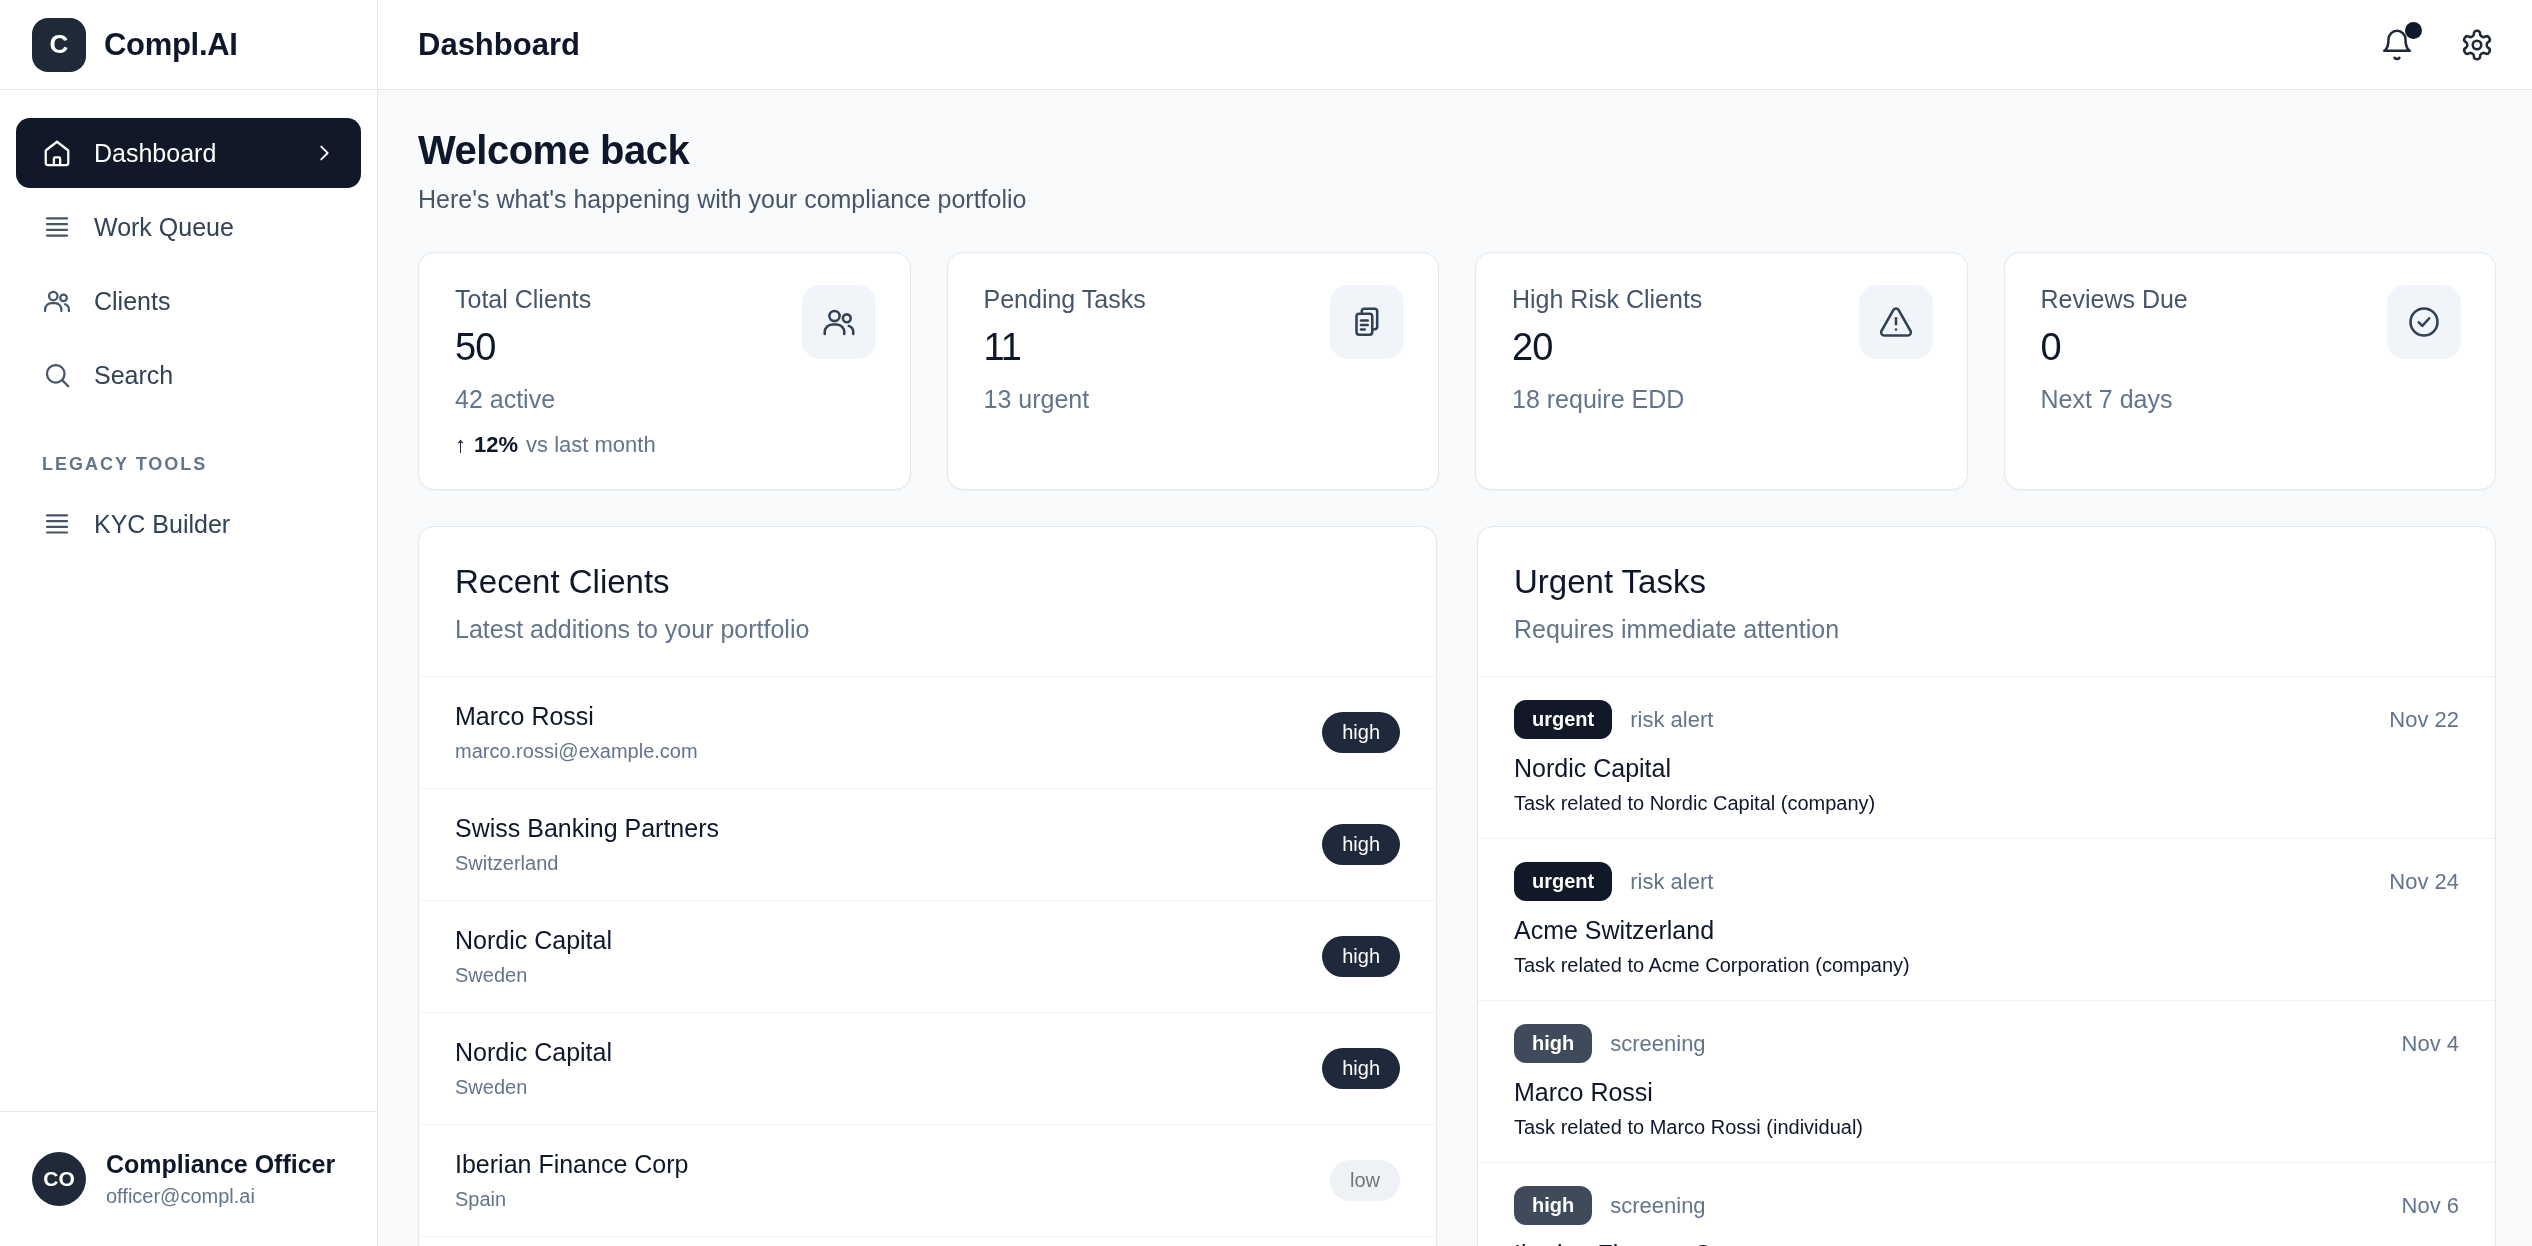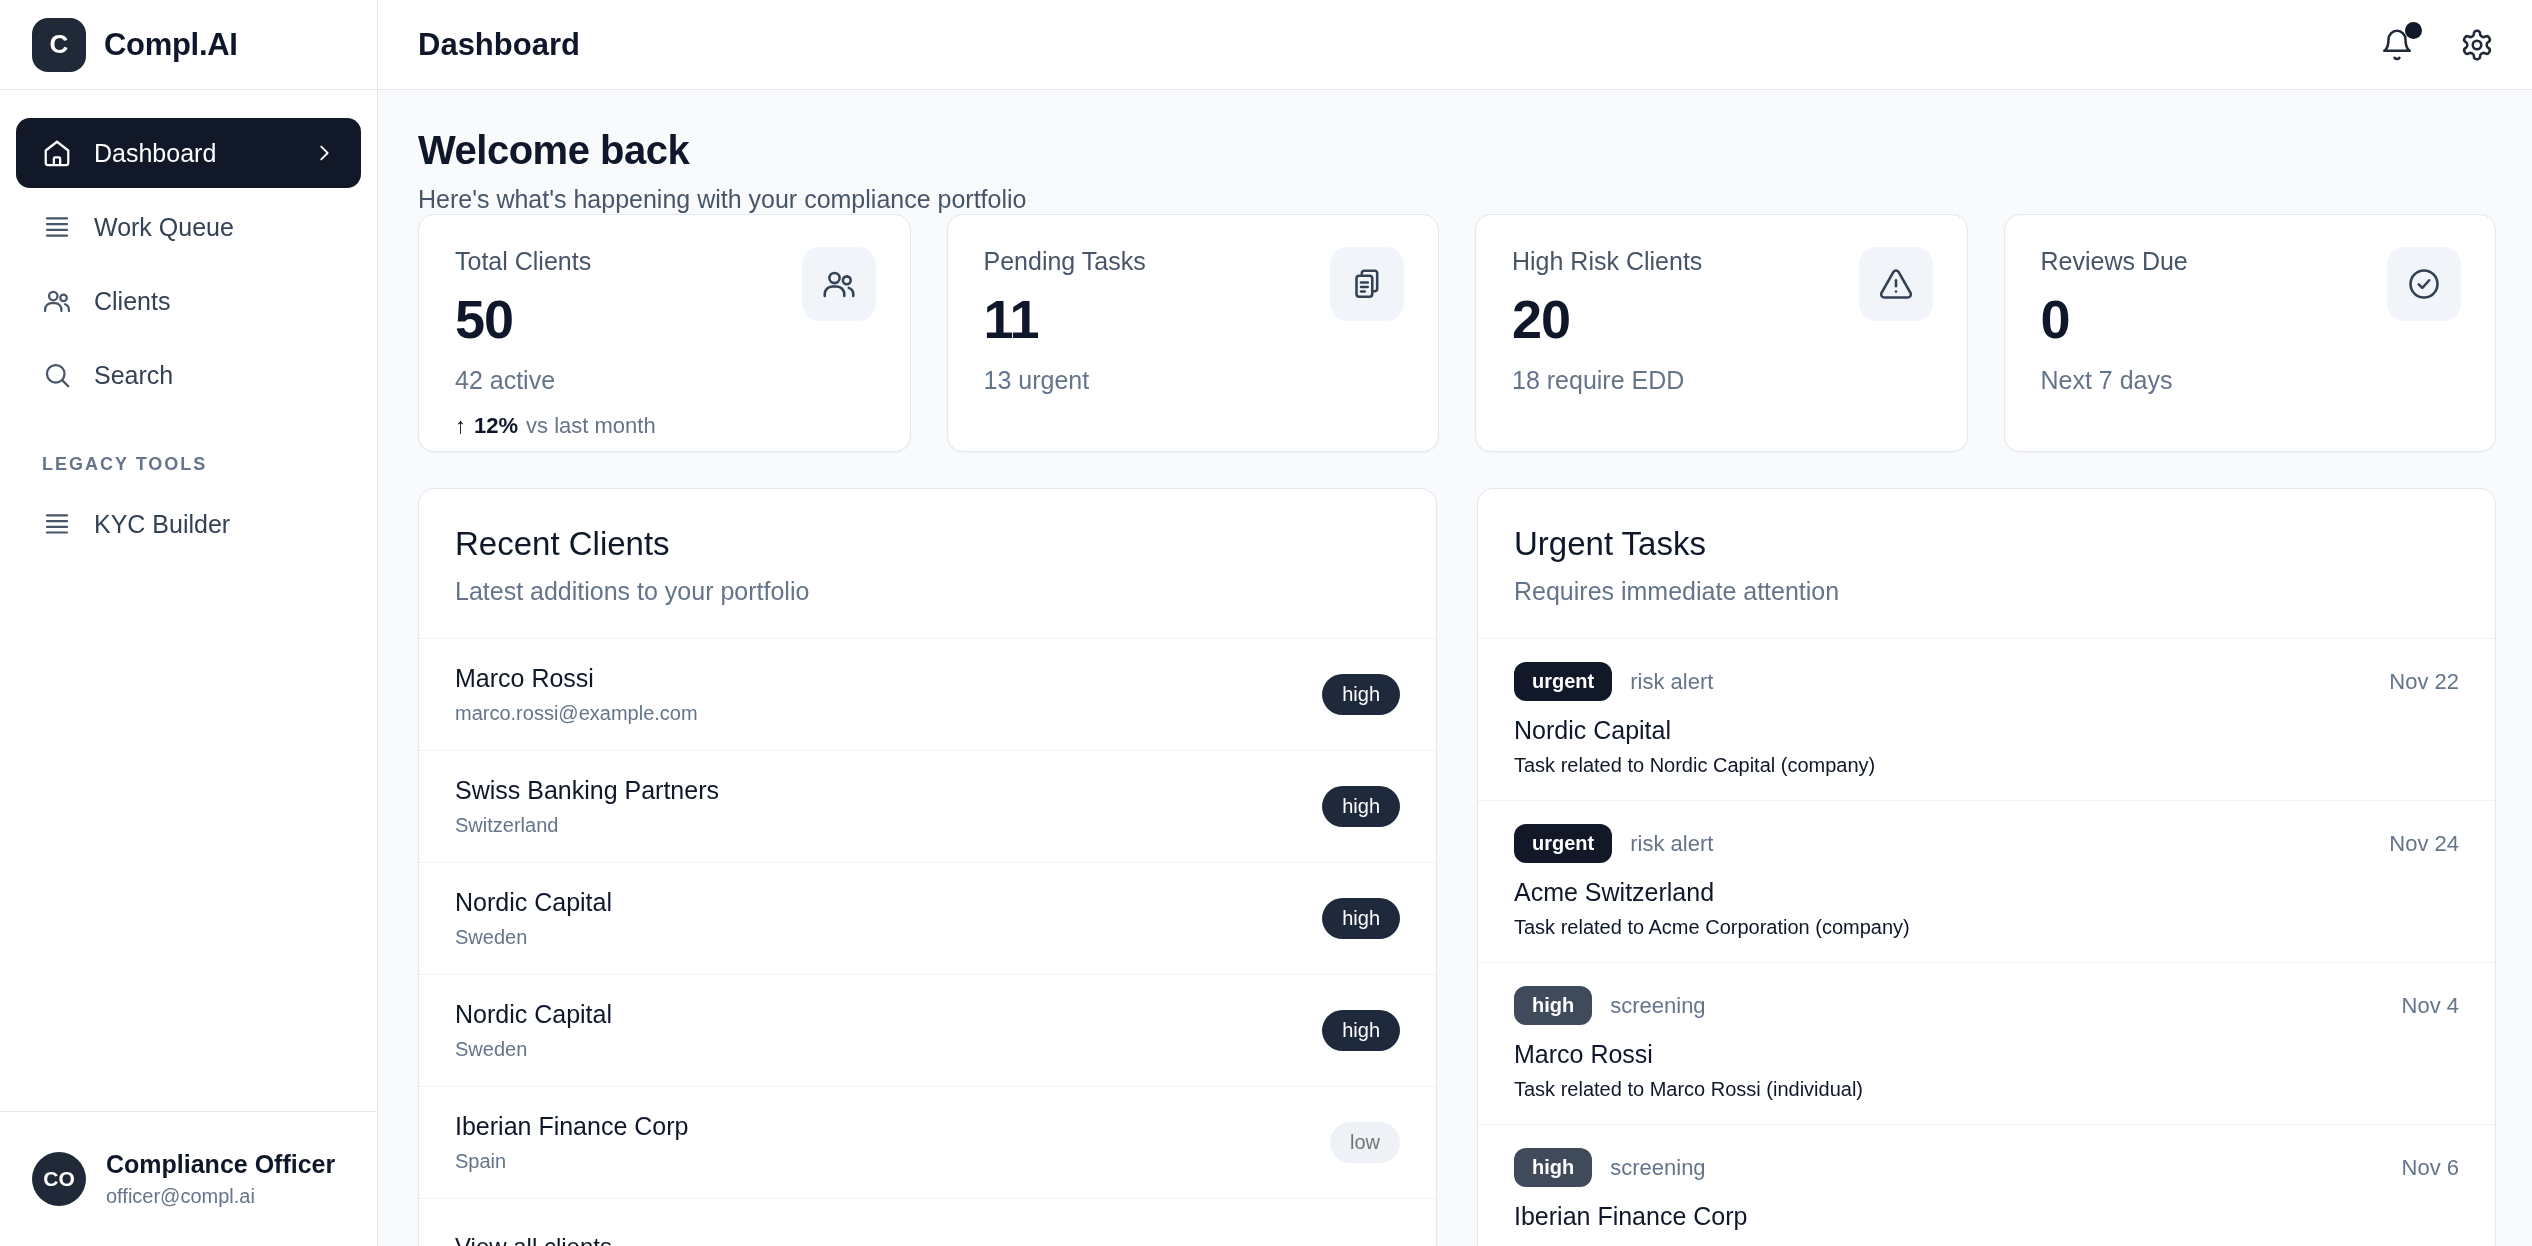--- a/index.html
+++ b/index.html
@@ -66,28 +66,28 @@
     position:absolute; top:-6px; right:-8px; width:17px; height:17px;
     border-radius:50%; background:#111827;
   }
 
   .content { flex:1; padding:38px 36px 0 40px; overflow:hidden; }
   .welcome-title { font-size:40px; font-weight:800; letter-spacing:-0.5px; }
   .welcome-sub { font-size:25px; color:#475569; margin-top:12px; }
 
   
   .stats {
-    display:grid; grid-template-columns:repeat(4,1fr); gap:36px; 
+    display:grid; grid-template-columns:repeat(4,1fr); gap:36px; margin-top:38px;
   }
   .stat-card {
     position:relative; background:#fff; border:1px solid #e2e8f0; border-radius:16px;
     height:238px; padding:32px 36px; box-shadow:0 1px 2px rgba(15,23,42,0.04);
   }
   .stat-label { font-size:25px; font-weight:500; color:#475569; }
-  .stat-value { font-size:54px; font-weight:700; color:#0f172a; margin-top:12px; letter-spacing:-1px; }
+  .stat-value { font-size:38px; font-weight:400; color:#0f172a; margin-top:12px; letter-spacing:-1px; }
   .stat-sub { font-size:25px; color:#64748b; margin-top:16px; }
   .stat-trend { margin-top:18px; font-size:22px; color:#64748b; display:flex; align-items:center; gap:8px; }
   .stat-trend .arrow { color:#0f172a; font-weight:700; }
   .stat-trend b { color:#0f172a; font-weight:700; }
   .stat-icon {
     position:absolute; top:32px; right:34px; width:74px; height:74px;
     border-radius:18px; background:#f1f5f9; color:#334155;
     display:flex; align-items:center; justify-content:center;
   }
 

